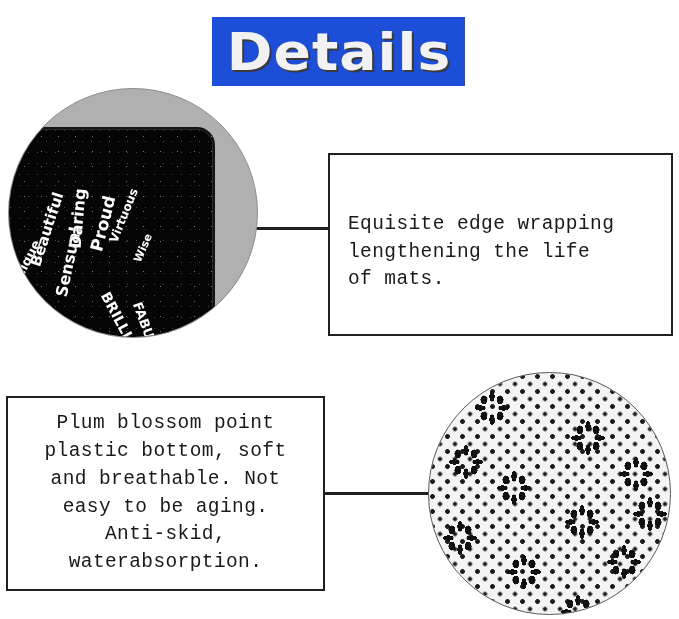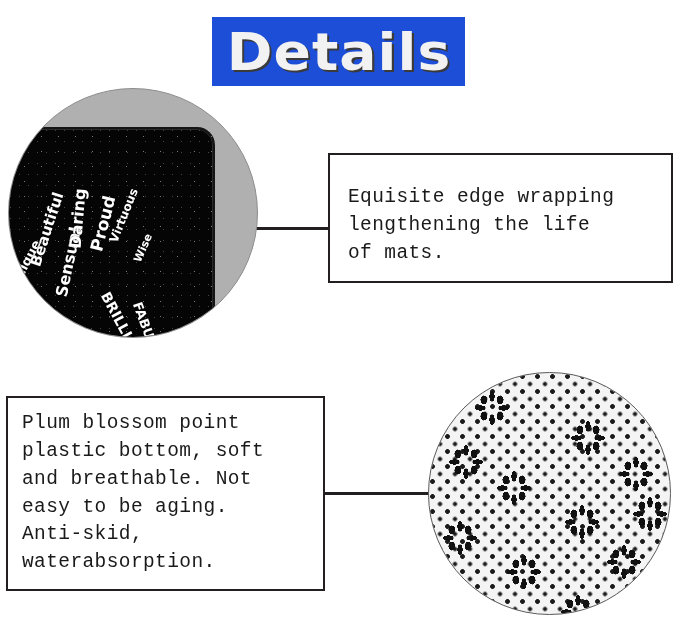--- a/index.html
+++ b/index.html
@@ -59,33 +59,33 @@
     font-family: "Liberation Mono", "DejaVu Sans Mono", monospace;
     font-size: 19.5px;
     line-height: 1.42;
     letter-spacing: 0.4px;
     white-space: pre-line;
   }
   #callout-edge {
     left: 328px;
     top: 153px;
     width: 345px;
-    height: 130px;
+    height: 183px;
     padding: 16px 14px 0 18px;
   }
   #callout-edge p { text-align: left; }
 
   #callout-bottom {
     left: 6px;
     top: 396px;
     width: 319px;
     height: 195px;
     padding: 0 14px;
   }
-  #callout-bottom p { text-align: left; }
+  #callout-bottom p { text-align: center; }
 
   
   .connector {
     position: absolute;
     background: #231f20;
     height: 3px;
     z-index: 2;
   }
   #connector-top { left: 236px; top: 227px; width: 94px; }
   #connector-bottom { left: 323px; top: 492px; width: 113px; }

